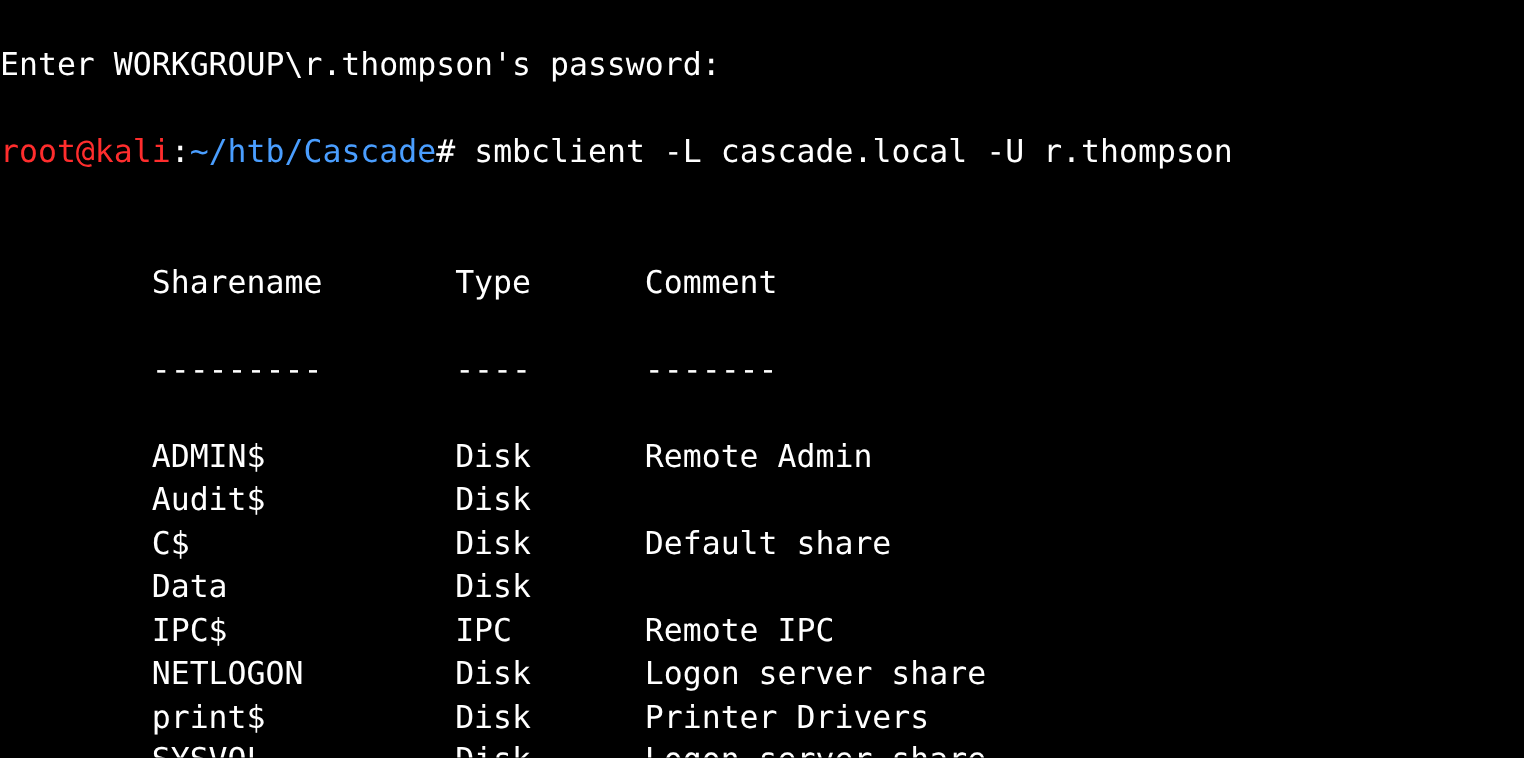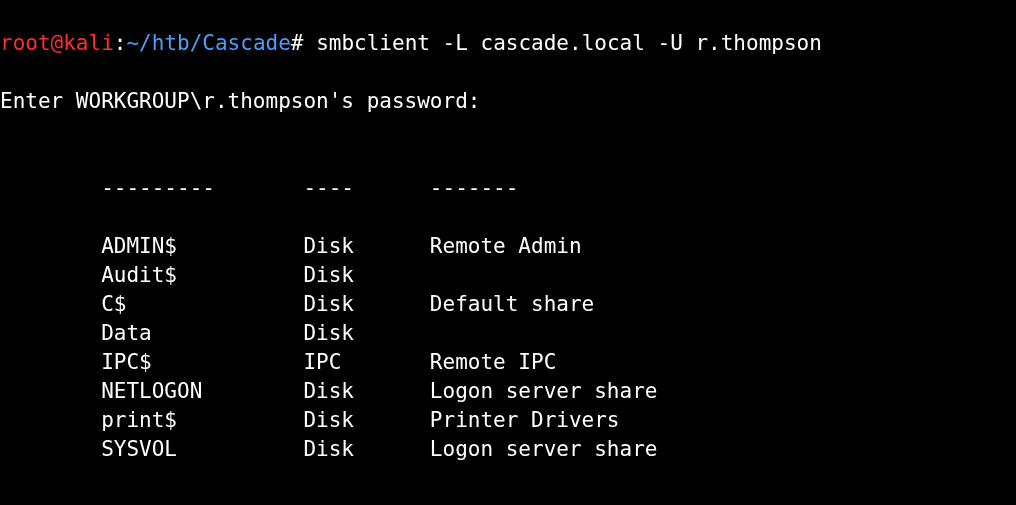--- a/index.html
+++ b/index.html
@@ -28,20 +28,21 @@
       color: #ffffff;
     }
     .line {
       white-space: pre;
     }
   </style>
 </head>
 <body>
 
 <div class="terminal">
+<div class="line white">Enter WORKGROUP\r.thompson's password:</div>
 <div class="line"><span class="red">root@kali</span><span class="white">:</span><span class="blue">~/htb/Cascade</span><span class="white">#</span><span class="white"> smbclient -L cascade.local -U r.thompson</span></div>
-<div class="line white">Enter WORKGROUP\r.thompson's password:</div>
 <div class="line white"></div>
+<div class="line white" id="header-row">        Sharename       Type      Comment</div>
 <div class="line white" id="divider-row">        ---------       ----      -------</div>
 <div id="share-rows"><div class="line white">        ADMIN$          Disk      Remote Admin</div><div class="line white">        Audit$          Disk      </div><div class="line white">        C$              Disk      Default share</div><div class="line white">        Data            Disk      </div><div class="line white">        IPC$            IPC       Remote IPC</div><div class="line white">        NETLOGON        Disk      Logon server share</div><div class="line white">        print$          Disk      Printer Drivers</div><div class="line white">        SYSVOL          Disk      Logon server share</div></div>
 
 
 </div>
 
 </body></html>

